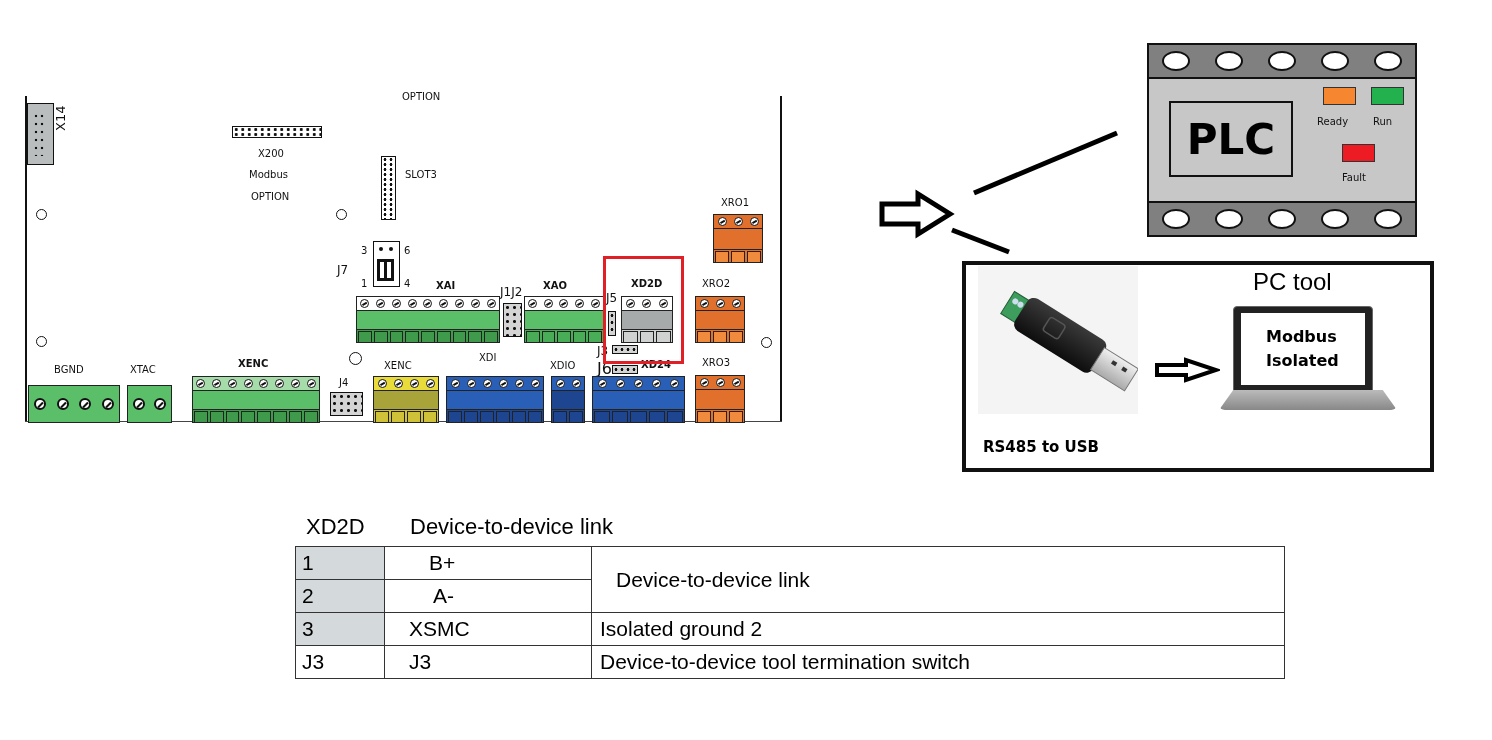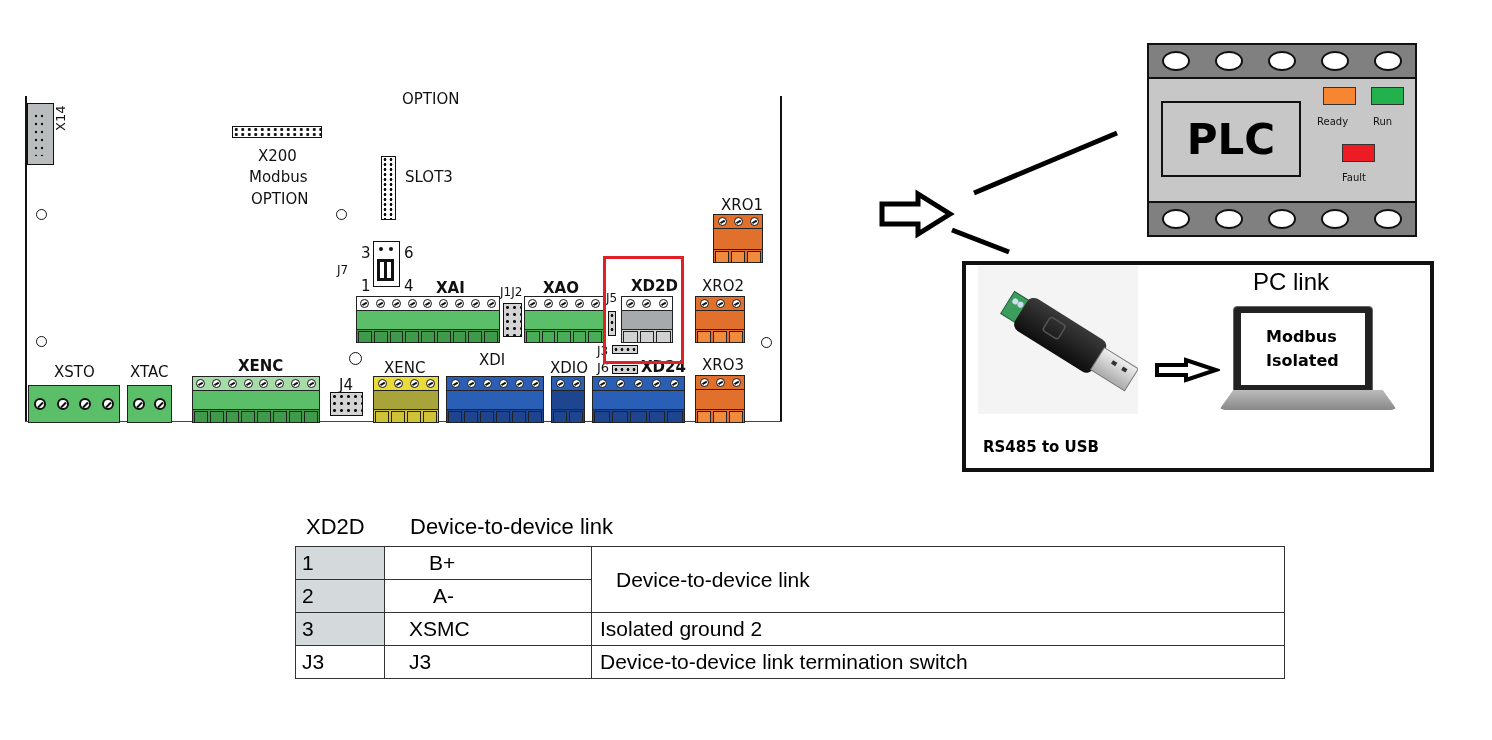--- a/index.html
+++ b/index.html
@@ -1,18 +1,18 @@
 <!DOCTYPE html>
 <html><head>
 <meta charset="utf-8">
 <style>
   html,body{margin:0;padding:0;background:#fff;}
   body{width:1492px;height:740px;position:relative;overflow:hidden;font-family:"DejaVu Sans",sans-serif;color:#000;}
   .abs{position:absolute;}
-  .lbl{position:absolute;font-family:"DejaVu Sans",sans-serif;font-size:15px;color:#111;white-space:nowrap;line-height:1;}
+  .lbl{position:absolute;font-family:"DejaVu Sans",sans-serif;font-size:10px;color:#111;white-space:nowrap;line-height:1;}
   .board-edge-left{position:absolute;left:25px;top:96px;width:2px;height:326px;background:#111;}
   .board-edge-right{position:absolute;left:780px;top:96px;width:2px;height:326px;background:#111;}
   .board-edge-bottom{position:absolute;left:25px;top:421px;width:757px;height:1px;background:#444;}
   .hole{position:absolute;width:9px;height:9px;border:1.6px solid #111;border-radius:50%;background:#fff;}
   .header{position:absolute;background:#fff;border:1.5px solid #111;
     background-image:radial-gradient(circle,#111 1.3px,transparent 1.6px);}
   .term{position:absolute;border:1.5px solid #222;box-sizing:border-box;}
   .term .top{position:absolute;left:0;right:0;top:0;height:13px;border-bottom:1.5px solid #222;display:flex;justify-content:space-around;align-items:center;}
   .term .screw{width:9px;height:9px;border-radius:50%;border:1.5px solid #111;background:#fff;box-sizing:border-box;position:relative;}
   .term .screw::after{content:"";position:absolute;left:1px;top:3px;width:5px;height:1.5px;background:#111;transform:rotate(-30deg);}
@@ -20,21 +20,21 @@
   .term .pin{flex:1;margin:1px 1px 0;border:1.5px solid #222;border-bottom:none;}
   .big-screw{width:12px;height:12px;border-radius:50%;border:2px solid #111;background:#fff;box-sizing:border-box;position:relative;}
   .big-screw::after{content:"";position:absolute;left:1px;top:3.5px;width:7px;height:2px;background:#111;transform:rotate(-45deg);}
   .red-box{position:absolute;left:603px;top:256px;width:81px;height:108px;border:3px solid #e01f26;box-sizing:border-box;}
   
   .plc{position:absolute;left:1147px;top:43px;width:270px;height:194px;border:2px solid #111;box-sizing:border-box;background:#c7c7c7;}
   .plc .band{position:absolute;left:0;right:0;height:32px;background:#808080;display:flex;justify-content:space-around;align-items:center;}
   .plc .band.top{top:0;border-bottom:2px solid #111;}
   .plc .band.bot{bottom:0;border-top:2px solid #111;}
   .plc .oval{width:24px;height:16px;border-radius:50%;border:2px solid #111;background:#fff;}
-  .plc .name-box{position:absolute;left:12px;top:56px;width:140px;height:76px;border:2px solid #111;box-sizing:border-box;display:flex;align-items:center;justify-content:center;font-size:42px;font-weight:bold;font-family:"DejaVu Sans",sans-serif;}
+  .plc .name-box{position:absolute;left:20px;top:56px;width:124px;height:76px;border:2px solid #111;box-sizing:border-box;display:flex;align-items:center;justify-content:center;font-size:42px;font-weight:bold;font-family:"DejaVu Sans",sans-serif;}
   .led{position:absolute;width:33px;height:18px;border:1.5px solid #333;box-sizing:border-box;}
   .led-lbl{position:absolute;font-size:10px;font-weight:normal;font-family:"DejaVu Sans",sans-serif;color:#111;}
   
   .pcframe{position:absolute;left:962px;top:261px;width:472px;height:211px;border:4px solid #111;box-sizing:border-box;background:#fff;}
   .usb-photo{position:absolute;left:978px;top:266px;width:160px;height:148px;background:#f4f4f4;}
   
   .tbl-wrap{position:absolute;left:295px;top:546px;width:990px;height:135px;}
   table.pinout{border-collapse:collapse;width:990px;font-family:"Liberation Sans",sans-serif;font-size:21px;}
   table.pinout td{border:1.5px solid #333;padding:0 0 0 6px;height:32px;vertical-align:middle;}
   table.pinout td.pin{background:#d4d9db;width:82px;}
@@ -145,21 +145,21 @@
     <div class="pins" style="background:#d0d2d2;">
       <span class="pin"></span>
         <span class="pin"></span>
         <span class="pin"></span>
     </div>
   </div>
 
   <div class="lbl" style="left:597px;top:345px;font-size:12px;">J3</div>
   <div class="header" style="left:612px;top:345px;width:24px;height:7px;background-color:#d4d4d4;background-size:6px 7px;"></div>
 
-  <div class="lbl" style="left:597px;top:361px;font-size:13px;">J6</div>
+  <div class="lbl" style="left:597px;top:361px;font-size:16px;">J6</div>
   <div class="header" style="left:612px;top:365px;width:24px;height:7px;background-color:#d4d4d4;background-size:6px 7px;"></div>
   <div class="lbl" style="left:641px;top:360px;font-weight:bold;">XD24</div>
 
   <div class="red-box" style="border-color: rgb(224, 31, 38);"></div>
 
   <div class="lbl" style="left:721px;top:198px;">XRO1</div>
   <div class="term" style="left:713px;top:214px;width:50px;height:49px;background:#e2702d;">
     <div class="top" style="background:#e2702d;">
       <span class="screw"></span>
         <span class="screw"></span>
@@ -193,21 +193,21 @@
         <span class="screw"></span>
         <span class="screw"></span>
     </div>
     <div class="pins" style="background:#e2702d;">
       <span class="pin" style="background:#f08a3c;"></span>
         <span class="pin" style="background:#f08a3c;"></span>
         <span class="pin" style="background:#f08a3c;"></span>
     </div>
   </div>
 
-  <div class="lbl" style="left:54px;top:365px;">XSTO</div>
+  <div class="lbl" style="left:54px;top:365px;">BGND</div>
   <div class="abs" style="left:28px;top:385px;width:92px;height:38px;background:#5bbf6a;border:1.5px solid #222;box-sizing:border-box;display:flex;justify-content:space-around;align-items:center;">
     <span class="big-screw"></span>
       <span class="big-screw"></span>
       <span class="big-screw"></span>
       <span class="big-screw"></span>
   </div>
 
   <div class="lbl" style="left:130px;top:365px;">XTAC</div>
   <div class="abs" style="left:127px;top:385px;width:45px;height:38px;background:#5bbf6a;border:1.5px solid #222;box-sizing:border-box;display:flex;justify-content:space-around;align-items:center;">
     <span class="big-screw"></span>
@@ -361,21 +361,21 @@
       <rect x="138" y="56" width="5" height="4" fill="#333"></rect>
       <rect x="150" y="56" width="5" height="4" fill="#333"></rect>
     </g>
   </svg>
 </div>
 
 <svg class="abs" style="left:1154px;top:357px;" width="66" height="26" viewBox="0 0 66 26">
   <path d="M3 8 L32 8 L32 3 L62 13 L32 23 L32 18 L3 18 Z" fill="#fff" stroke="#000" stroke-width="4" stroke-linejoin="miter"></path>
 </svg>
 
-<div class="abs" style="left:1253px;top:268px;font-family:'Liberation Sans',sans-serif;font-size:24px;">PC link</div>
+<div class="abs" style="left:1253px;top:268px;font-family:'Liberation Sans',sans-serif;font-size:24px;">PC tool</div>
 
 <div class="abs" style="left:1219px;top:302px;width:180px;height:112px;">
   <div class="abs" style="left:14px;top:4px;width:138px;height:84px;background:#222;border-radius:4px 4px 0 0;border:1px solid #666;">
     <div class="abs" style="left:7px;top:6px;width:124px;height:72px;background:#fff;"></div>
   </div>
   <div class="abs" style="left:0;top:88px;width:178px;height:20px;background:linear-gradient(#bbb,#888);border-radius:0 0 6px 6px;clip-path:polygon(8% 0,92% 0,100% 100%,0 100%);"></div>
 </div>
 <div class="abs" style="left:1266px;top:327px;font-size:16px;font-weight:bold;font-family:'DejaVu Sans',sans-serif;">Modbus</div>
 <div class="abs" style="left:1266px;top:351px;font-size:16px;font-weight:bold;font-family:'DejaVu Sans',sans-serif;">Isolated</div>
 
@@ -401,17 +401,17 @@
       </td>
     </tr>
     <tr>
       <td class="pin">3</td>
       <td class="sig" style="padding-left:24px;">XSMC</td>
       <td style="padding-left:8px;">Isolated ground 2</td>
     </tr>
     <tr>
       <td class="pinw">J3</td>
       <td class="sig" style="padding-left:24px;">J3</td>
-      <td style="padding-left:8px;">Device-to-device link termination switch</td>
+      <td style="padding-left:8px;">Device-to-device tool termination switch</td>
     </tr>
   </tbody>
     </table>
 </div>
 
 </body></html>

